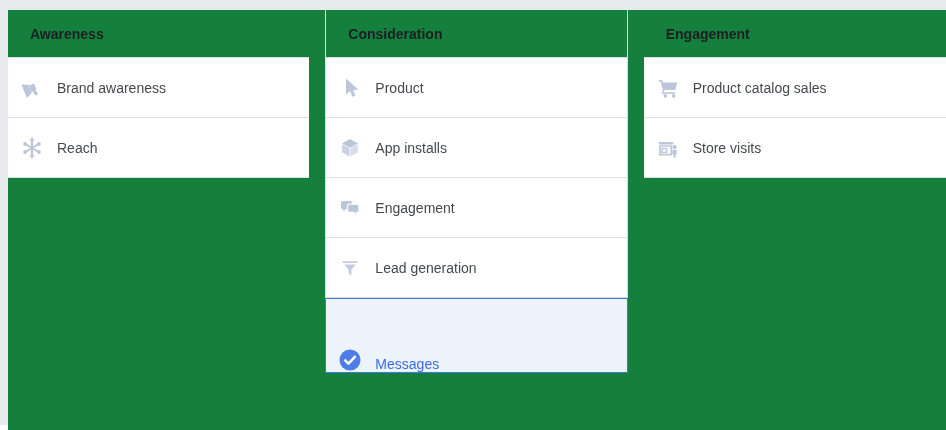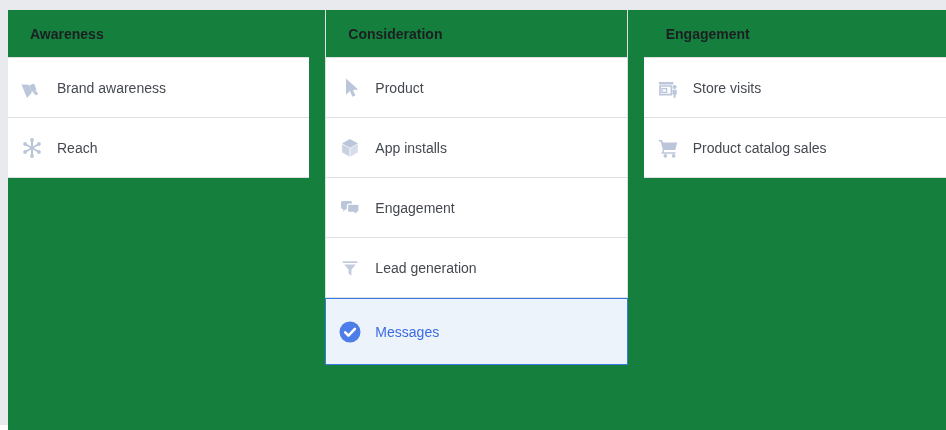--- a/index.html
+++ b/index.html
@@ -26,21 +26,21 @@
   .col-3{width:313px;}
   .cell-header{height:48px;display:flex;align-items:center;padding-left:22px;
     font-size:14px;font-weight:bold;color:var(--header-text);
     border-bottom:1px solid var(--divider);}
   .row{height:60px;display:flex;align-items:center;padding-left:12px;
     border-bottom:1px solid var(--divider);cursor:pointer;background:#fff;}
   .col-2 .cell-header,.col-2 .row{border-left:1px solid var(--divider);border-right:1px solid var(--divider);}
   .icon{width:24px;height:24px;flex:0 0 24px;margin-right:13px;display:flex;align-items:center;justify-content:center;}
   .icon svg{width:24px;height:24px;fill:var(--icon);}
   .label{font-size:14px;color:var(--label-text);white-space:nowrap;}
-  .row.selected{height:67px;border:1px solid var(--sel-border);background:var(--sel-bg);}
+  .row.selected{height:75px;border:1px solid var(--sel-border);background:var(--sel-bg);align-items:flex-end;}
   .row.selected .label{color:var(--sel-text);}
 </style>
 </head>
 <body>
 
 <div class="stage">
   <div class="margin-top"></div>
   <div class="margin-left"></div>
 
   <div class="panel">
@@ -139,36 +139,36 @@
       </div>
     </div>
 
     <div class="col col-3">
       <div class="cell-header">Engagement</div>
 
 
       <div class="row">
         <span class="icon">
           <svg viewBox="0 0 24 24">
+            <path d="M2.8 4h3l1.3 2.6h14.1l-1.9 7.3H8.4l-.9 2.3h12v1.6H5.3l1.6-3.9L4.7 5.6H2.8z"></path>
+            <circle cx="9.3" cy="19.9" r="1.8"></circle>
+            <circle cx="17.6" cy="19.9" r="1.8"></circle>
+          </svg>
+        </span>
+        <span class="label">Product catalog sales</span>
+      </div>
+
+      <div class="row">
+        <span class="icon">
+          <svg viewBox="0 0 24 24">
             <rect x="2.8" y="6" width="14.6" height="2.4" rx="0.6"></rect>
             <path d="M4 10h11.4v8.6H4z" fill="none" stroke="#bcc6da" stroke-width="1.7"></path>
             <rect x="6" y="12.6" width="4.6" height="3.8" fill="none" stroke="#bcc6da" stroke-width="1.4"></rect>
             <circle cx="18.6" cy="11" r="2.1"></circle>
             <path d="M16.5 13.7h4.2v4.8h-1.1v3.2h-2v-3.2h-1.1z"></path>
           </svg>
         </span>
         <span class="label">Store visits</span>
       </div>
-
-      <div class="row">
-        <span class="icon">
-          <svg viewBox="0 0 24 24">
-            <path d="M2.8 4h3l1.3 2.6h14.1l-1.9 7.3H8.4l-.9 2.3h12v1.6H5.3l1.6-3.9L4.7 5.6H2.8z"></path>
-            <circle cx="9.3" cy="19.9" r="1.8"></circle>
-            <circle cx="17.6" cy="19.9" r="1.8"></circle>
-          </svg>
-        </span>
-        <span class="label">Product catalog sales</span>
-      </div>
     </div>
 
   </div>
 </div>
 
 </body></html>

